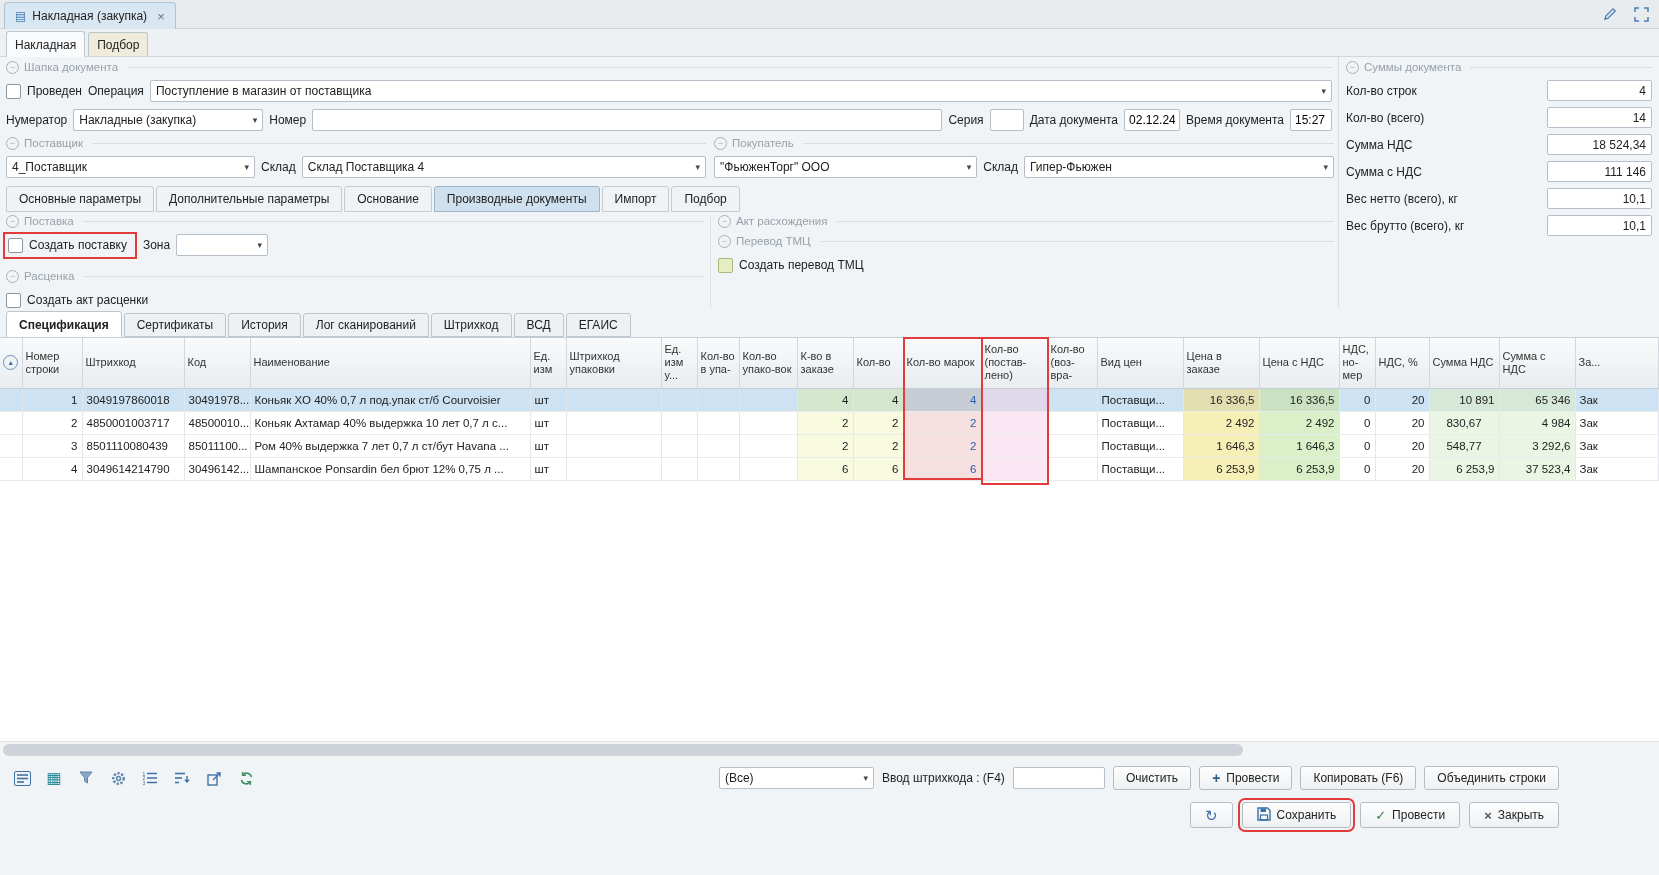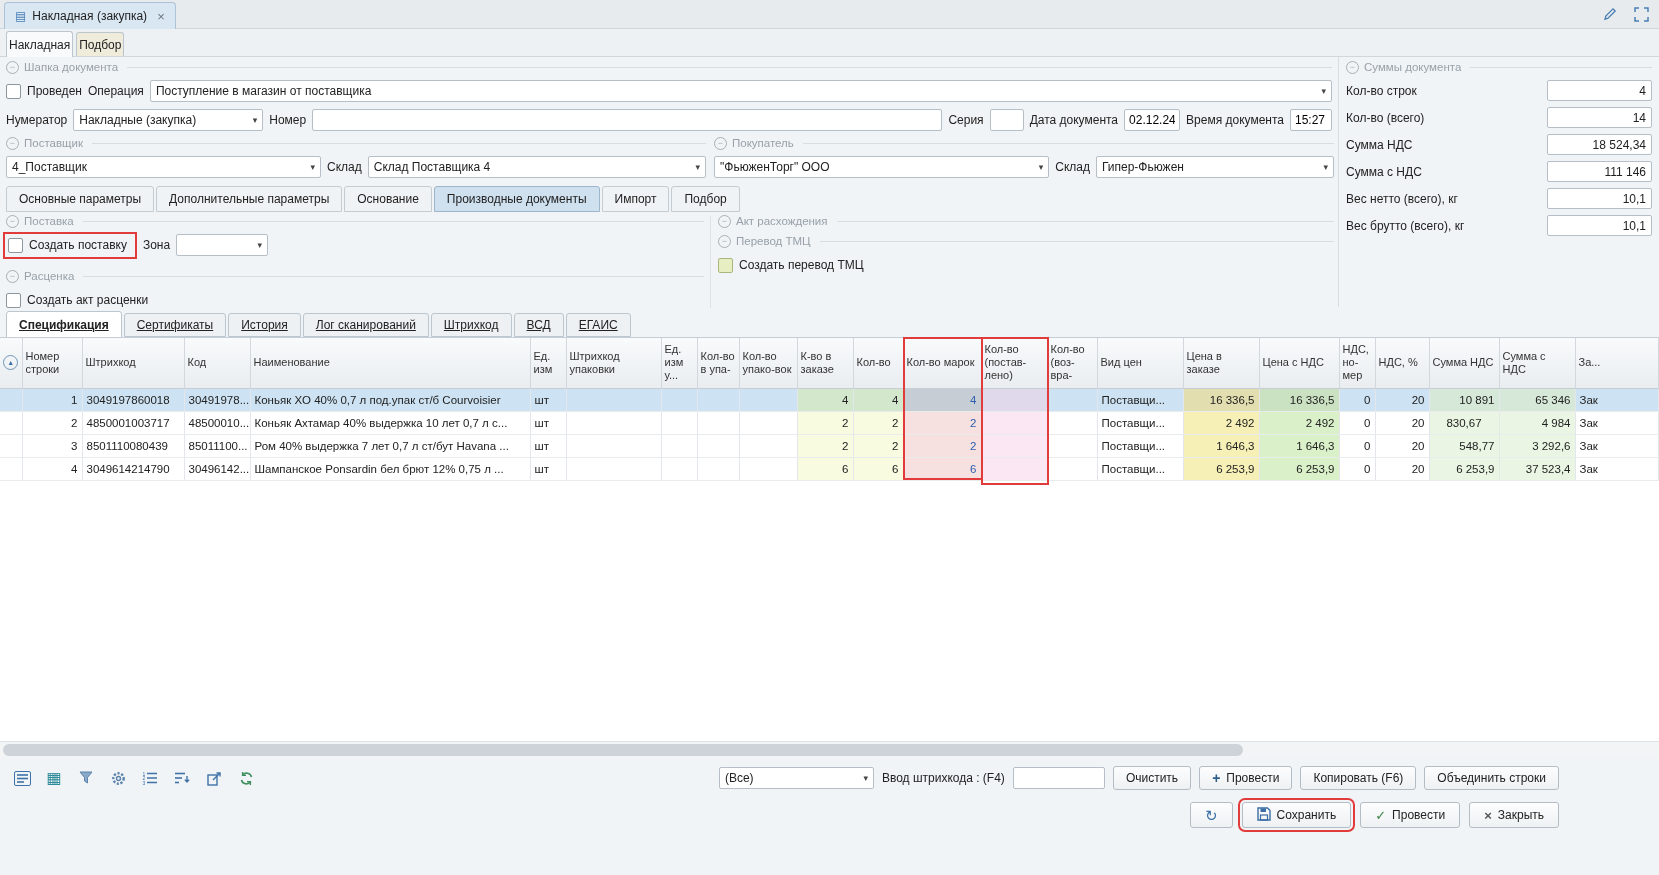--- a/index.html
+++ b/index.html
@@ -13,21 +13,21 @@
   .mdi-tab{display:flex;align-items:center;gap:6px;height:26px;padding:0 10px;background:#d9e7f3;
            border:1px solid #adc2d4;border-bottom:none;border-radius:4px 4px 0 0;margin-bottom:-1px;}
   .doc-ico{color:#4a7fb5;font-size:12px;}
   .tab-close{color:#6b7680;font-size:13px;margin-left:4px;cursor:pointer;}
   .mdi-actions{margin-left:auto;display:flex;gap:16px;align-items:center;padding-bottom:6px;}
   .mico{display:inline-flex;cursor:pointer;}
 
   
   .doc-tabs{position:absolute;top:29px;left:0;right:0;height:28px;display:flex;align-items:flex-end;gap:3px;
             padding-left:6px;background:#eef1f4;border-bottom:1px solid #cfd6dc;box-sizing:border-box;}
-  .doc-tab{height:23px;display:flex;align-items:center;padding:0 2px;border:1px solid #bcc6ce;border-bottom:none;
+  .doc-tab{height:23px;display:flex;align-items:center;padding:0 8px;border:1px solid #bcc6ce;border-bottom:none;
            border-radius:3px 3px 0 0;background:#e9e6d8;}
   .doc-tab.active{background:#f8fafc;height:25px;margin-bottom:-1px;}
   .doc-tab.alt{background:#efecdc;}
 
   
   .group-hdr{display:flex;align-items:center;gap:5px;color:#98a1a9;font-size:11.5px;white-space:nowrap;height:14px;}
   .gline{flex:1;height:0;border-top:1px solid #d8dde1;margin-left:4px;}
   .collapse{width:11px;height:11px;min-width:11px;border:1px solid #a8b0b7;border-radius:50%;display:inline-flex;
             align-items:center;justify-content:center;font-size:9px;line-height:1;color:#a8b0b7;cursor:pointer;}
 
@@ -59,21 +59,21 @@
   .ptab{height:24px;display:flex;align-items:center;padding:0 12px;border:1px solid #c3ccd3;
         border-radius:3px 3px 0 0;background:#f0f3f5;cursor:pointer;}
   .ptab.active{background:#cfe0ef;border-color:#9db6cc;}
 
   .pane-left{position:absolute;top:214px;left:6px;width:698px;}
   .pane-right{position:absolute;top:214px;left:718px;width:616px;}
   .pane-gap{margin-top:12px;}
 
   .ann-box{display:inline-flex;align-items:center;gap:6px;border:2px solid #e23b3b;padding:4px 8px 4px 3px;margin-left:-3px;}
 
-  .stabs{position:absolute;top:312px;left:6px;display:flex;gap:2px;align-items:flex-end;height:25px;text-decoration:underline;}
+  .stabs{position:absolute;top:312px;left:6px;display:flex;gap:2px;align-items:flex-end;height:25px;}
   .stab{height:22px;display:flex;align-items:center;padding:0 12px;border:1px solid #bcc6ce;border-radius:3px 3px 0 0;
         background:#eef1f3;cursor:pointer;}
   .stab.active{background:#fff;height:25px;font-weight:bold;margin-bottom:-1px;}
 
   
   .grid{position:absolute;top:337px;left:0;width:1659px;height:420px;background:#fff;border-top:1px solid #c6cdd4;}
   .grid table{border-collapse:collapse;table-layout:fixed;width:100%;}
   .grid th{background:linear-gradient(#f8fafb,#e9edf0);border-right:1px solid #d2d8dd;border-bottom:1px solid #c6cdd4;
            font-weight:normal;font-size:11px;color:#333;text-align:left;vertical-align:middle;padding:2px 3px;
            height:50px;line-height:1.2;box-sizing:border-box;overflow:hidden;cursor:pointer;}
@@ -181,21 +181,21 @@
     </div>
   </div>
 
   <div class="supplier-group">
     <div class="group-hdr">
       <span class="collapse">−</span>
       <span>Поставщик</span>
       <span class="gline"></span>
     </div>
     <div class="frow">
-      <div class="selectbox" style="width:315px">
+      <div class="selectbox" style="width:249px">
         <span>4_Поставщик</span>
         <span class="chev">▾</span>
       </div>
       <label>Склад</label>
       <div class="selectbox grow">
         <span>Склад Поставщика 4</span>
         <span class="chev">▾</span>
       </div>
     </div>
   </div>
@@ -205,21 +205,21 @@
       <span class="collapse">−</span>
       <span>Покупатель</span>
       <span class="gline"></span>
     </div>
     <div class="frow">
       <div class="selectbox grow">
         <span>"ФьюженТорг" ООО</span>
         <span class="chev">▾</span>
       </div>
       <label>Склад</label>
-      <div class="selectbox" style="width:238px">
+      <div class="selectbox" style="width:310px">
         <span>Гипер-Фьюжен</span>
         <span class="chev">▾</span>
       </div>
     </div>
   </div>
 
   <div class="vline"></div>
   <div class="vline2"></div>
 
   <div class="sums">
@@ -439,21 +439,21 @@
             <td class="tint-qty" style="text-align: right;">2</td>
             <td class="tint-qty" style="text-align: right;">2</td>
             <td class="tint-marks" style="text-align: right;">2</td>
             <td class="tint-delivered" style="text-align: right;"></td>
             <td style="text-align: right;"></td>
             <td>Поставщи...</td>
             <td class="tint-price1" style="text-align: right;">1 646,3</td>
             <td class="tint-price2" style="text-align: right;">1 646,3</td>
             <td style="text-align: right;">0</td>
             <td style="text-align: right;">20</td>
-            <td class="tint-sum" style="text-align: right;">548,77</td>
+            <td class="tint-sum" style="text-align: center;">548,77</td>
             <td class="tint-sum" style="text-align: right;">3 292,6</td>
             <td>Зак</td>
           </tr>
           <tr>
             <td></td>
             <td style="text-align: right;">4</td>
             <td>3049614214790</td>
             <td>30496142...</td>
             <td>Шампанское Ponsardin бел брют 12% 0,75 л ...</td>
             <td>шт</td>

